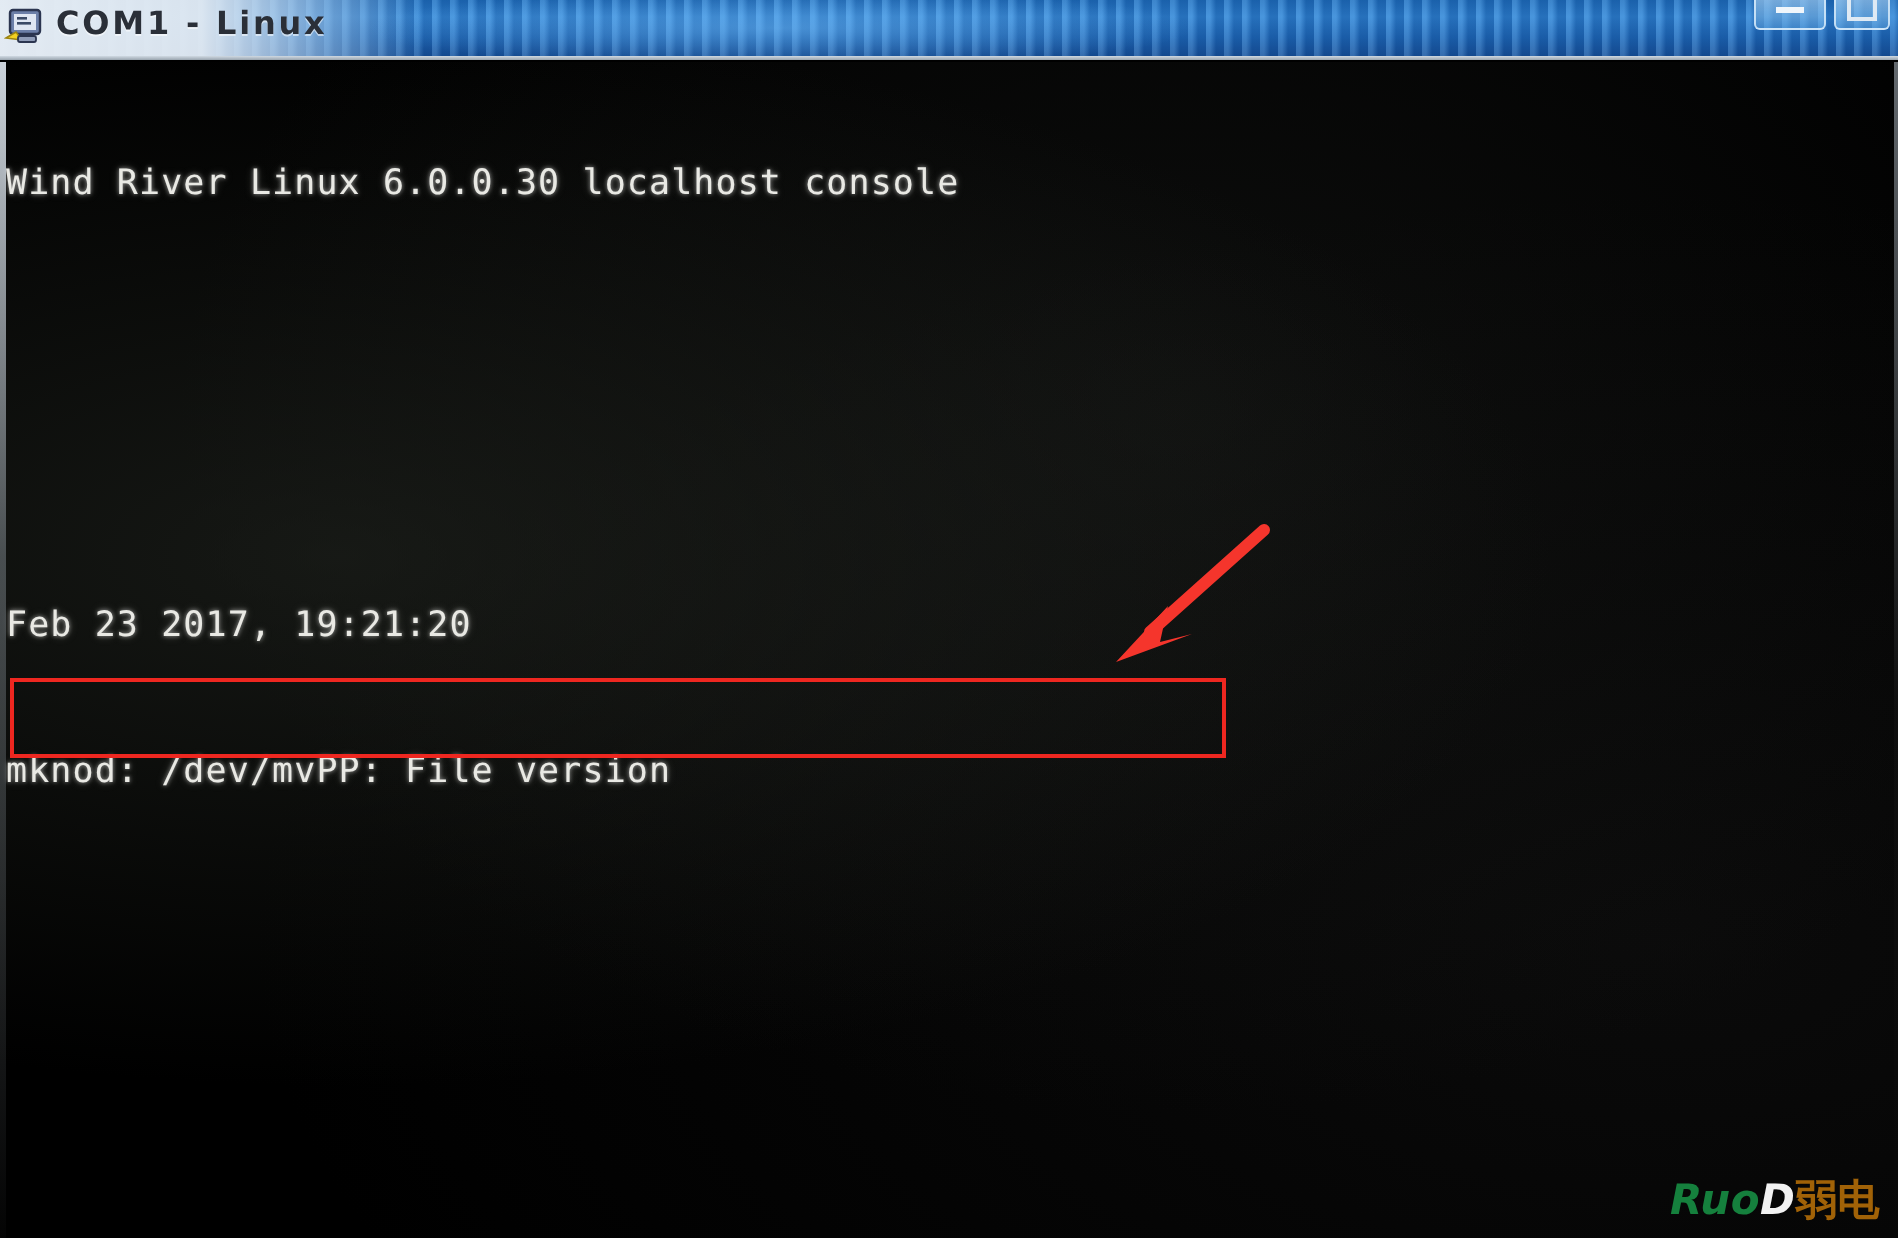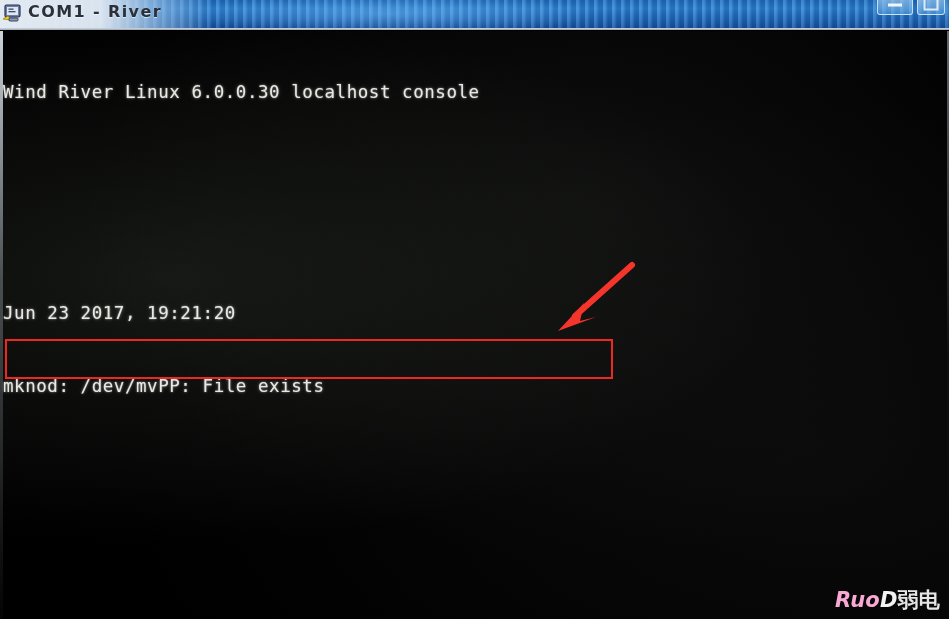--- a/index.html
+++ b/index.html
@@ -193,23 +193,23 @@
     right: 9px; bottom: 8px;
     z-index: 7;
     font-family: "DejaVu Sans", sans-serif;
     font-size: 21px;
     font-weight: 700;
     font-style: italic;
     letter-spacing: 0.2px;
     line-height: 1;
     white-space: nowrap;
   }
-  #watermark .wm-red   { color: #f9a8d4; }
+  #watermark .wm-red   { color: #15803d; }
   #watermark .wm-white { color: #f2f2f2; }
-  #watermark .wm-cn    { color: #e5e5e5; font-style: normal; }
+  #watermark .wm-cn    { color: #a16207; font-style: normal; }
 </style>
 </head>
 <body>
 
 <div id="screen">
 
   <div id="titlebar">
     <div id="titlebar-left-wash"></div>
     <div id="titlebar-glow"></div>
 
@@ -217,21 +217,21 @@
       <svg width="22" height="22" viewBox="0 0 22 22">
         <rect x="3" y="3" width="15" height="12" rx="1.5" fill="#6c7fa8" stroke="#2b3550" stroke-width="1.2"></rect>
         <rect x="5" y="5" width="11" height="8" fill="#dfe6f2"></rect>
         <rect x="6.5" y="6.5" width="5" height="1.3" fill="#3b4a66"></rect>
         <rect x="6.5" y="9" width="7" height="1.3" fill="#3b4a66"></rect>
         <path d="M1 17 l5 -3 l3 4 z" fill="#f2d021" stroke="#9c8410" stroke-width="0.8"></path>
         <rect x="7" y="16" width="9" height="3" rx="1" fill="#8f9cb8" stroke="#2b3550" stroke-width="0.9"></rect>
       </svg>
     </div>
 
-    <div id="window-title">COM1 - River</div>
+    <div id="window-title">COM1 - Linux</div>
 
     <div id="window-buttons">
       <div class="win-btn">
         <span class="glyph"></span>
       </div>
       <div class="win-btn small box">
         <span class="glyph"></span>
       </div>
     </div>
 
@@ -240,22 +240,22 @@
 
   <div id="terminal">
     <div id="terminal-noise"></div>
     <div id="frame-left"></div>
     <div id="frame-right"></div>
 
     <div id="console-text">
       <div class="line">Wind River Linux 6.0.0.30 localhost console</div>
       <div class="line blank"></div>
       <div class="line blank"></div>
-      <div class="line">Jun 23 2017, 19:21:20</div>
-      <div class="line">mknod: /dev/mvPP: File exists</div>
+      <div class="line">Feb 23 2017, 19:21:20</div>
+      <div class="line">mknod: /dev/mvPP: File version</div>
       
       
       
       
       
     </div>
 
     <div id="annotation-box"></div>
 
     <div id="annotation-arrow">

